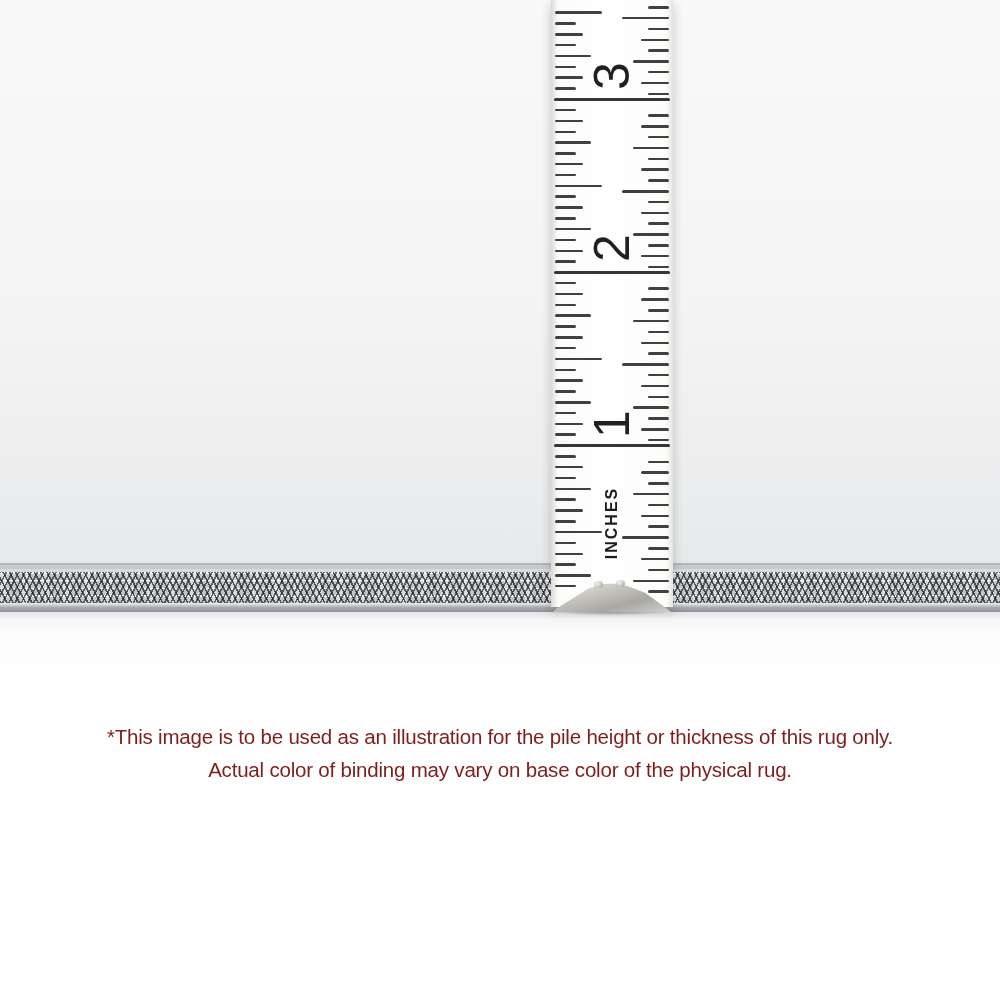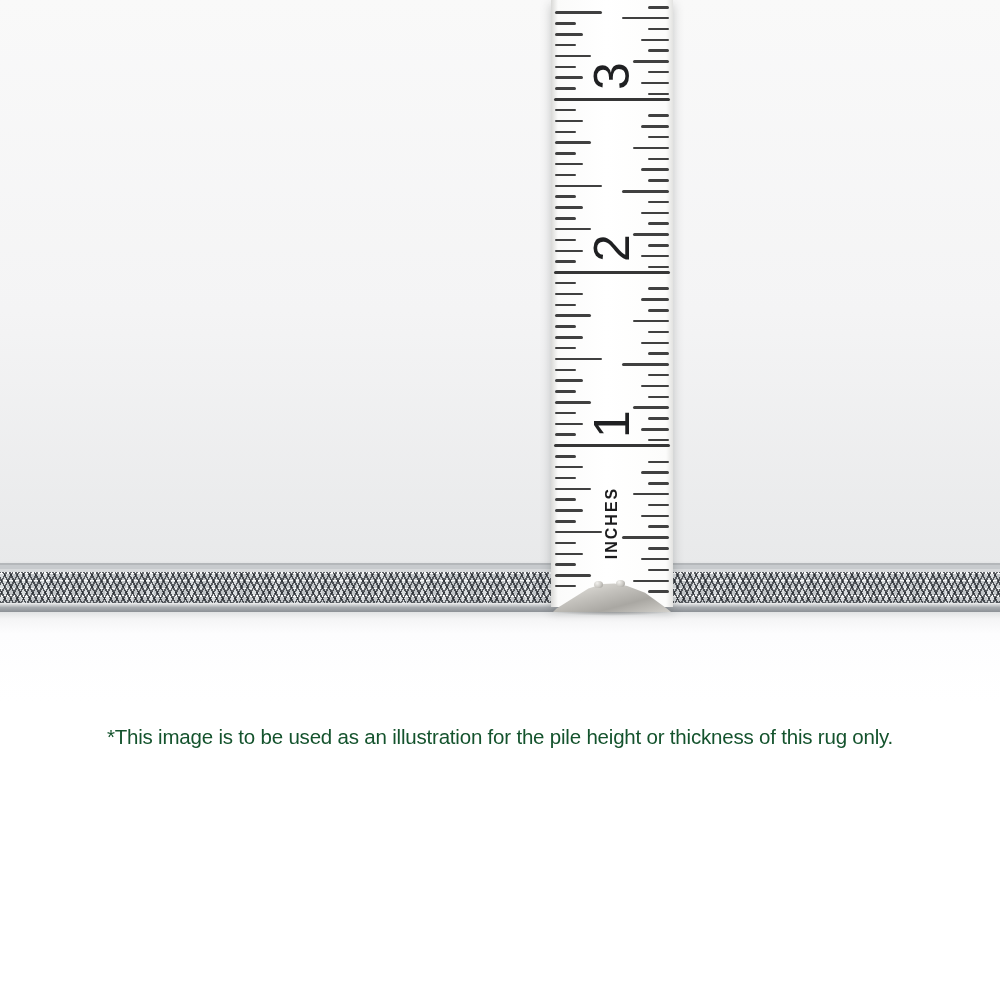--- a/index.html
+++ b/index.html
@@ -48,21 +48,21 @@
   .clip{position:absolute;left:553px;top:582px;width:118px;height:30px;
        background:linear-gradient(165deg,#e6e4df 8%,#c4c2bd 40%,#a9a7a2 68%,#d2d0cb 100%);
        clip-path:polygon(0 100%,3% 88%,30% 22%,42% 7%,52% 5%,63% 13%,78% 36%,97% 90%,100% 100%);}
   .rivet{position:absolute;width:9px;height:7px;border-radius:50%;
        background:radial-gradient(circle at 35% 30%,#f3f2ef 0%,#c9c7c2 55%,#96948f 100%);}
   .rivet.r1{left:594px;top:581px;}
   .rivet.r2{left:616px;top:580px;}
 
   
   .disclaimer{position:absolute;left:0;top:721px;width:1000px;text-align:center;
-       color:#14532d;font-size:20.5px;line-height:32.5px;letter-spacing:-.2px;}
+       color:#7f1d1d;font-size:20.5px;line-height:32.5px;letter-spacing:-.2px;}
   .dline{display:block;}
 </style>
 </head>
 <body>
 
 <div class="stage">
 
   <div class="wall"></div>
 
   <div class="rug">
@@ -189,15 +189,16 @@
     <span class="num" style="top:424px">1</span>
     <span class="unit">INCHES</span>
   </div>
 
   <div class="clip"></div>
   <span class="rivet r1"></span>
   <span class="rivet r2"></span>
 
   <div class="disclaimer">
     <span class="dline">*This image is to be used as an illustration for the pile height or thickness of this rug only.</span>
+    <span class="dline">Actual color of binding may vary on base color of the physical rug.</span>
   </div>
 
 </div>
 
 </body></html>

